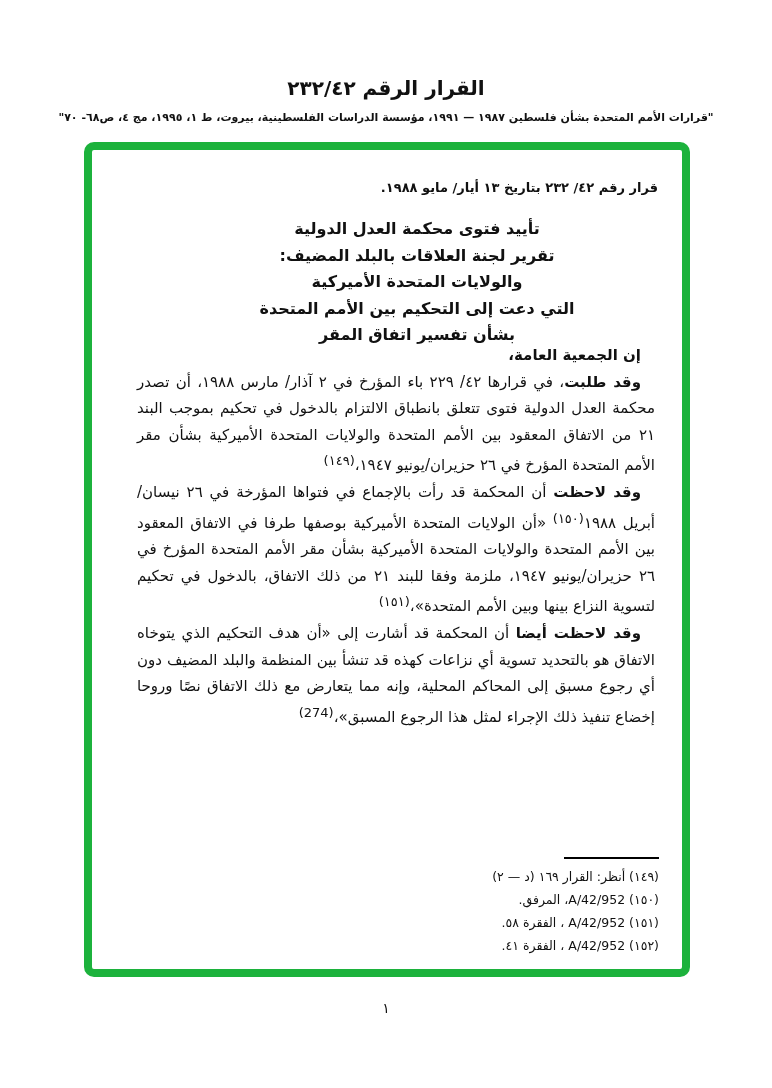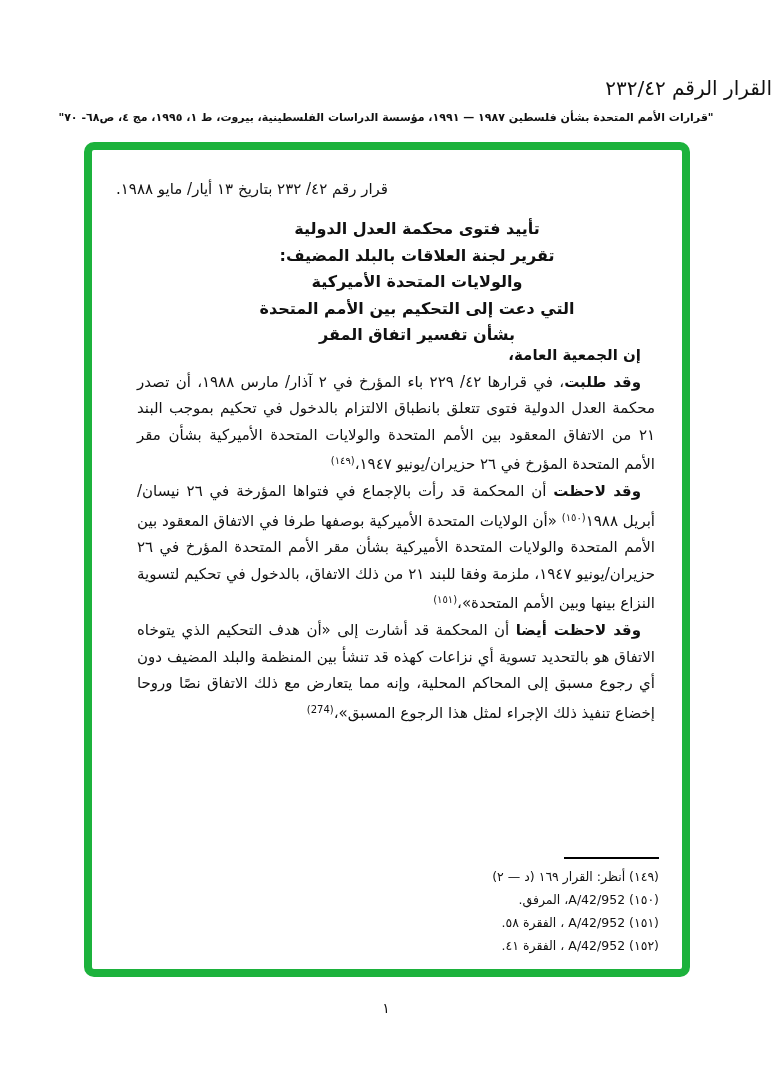--- a/index.html
+++ b/index.html
@@ -12,59 +12,59 @@
     direction: rtl;
   }
   .page {
     position: relative;
     width: 772px; height: 1088px;
     background: #ffffff;
     overflow: hidden;
   }
   .main-title {
     position: absolute; top: 76px; left: 0; right: 0;
-    text-align: right;
-    font-size: 20px; font-weight: normal;
+    text-align: center;
+    font-size: 20px; font-weight: bold;
     letter-spacing: 0.5px;
   }
   .source-line {
     position: absolute; top: 111px; left: 0; right: 0;
     text-align: center;
     font-size: 11px; font-weight: bold;
     white-space: nowrap;
   }
   .doc-box {
     position: absolute; top: 142px; left: 84px;
     width: 606px; height: 835px;
     border: 8px solid #1CB23C;
     border-radius: 10px;
     background: #ffffff;
   }
   .doc-heading {
     position: absolute; top: 30px; right: 24px; left: 24px;
-    text-align: left;
-    font-size: 15px; font-weight: normal;
+    text-align: right;
+    font-size: 13px; font-weight: bold;
   }
   .doc-subject {
     position: absolute; top: 66px; left: 0; right: 0;
     text-align: center;
     font-size: 16px; font-weight: bold;
     line-height: 26.5px;
     transform: translateX(30px);
   }
   .doc-body {
     position: absolute; top: 192px; right: 27px; left: 45px;
     font-size: 15px;
     line-height: 26.6px;
     text-align: justify;
   }
   .doc-body p { margin: 0; text-indent: 14px; }
   .doc-body p.opening { font-weight: bold; text-align: right; }
   .doc-body .bold { font-weight: bold; margin-top: 14px; }
-  .doc-body .fnref { font-size: 10px; vertical-align: 5px; }
+  .doc-body .fnref { font-size: 13px; vertical-align: 5px; }
   .footnotes {
     position: absolute; top: 707px; right: 23px; left: 30px;
     text-align: right;
     font-size: 12.5px;
     line-height: 23px;
   }
   .fn-separator {
     width: 95px; height: 0;
     border-top: 2px solid #000000;
     margin: 0 0 6px auto;

